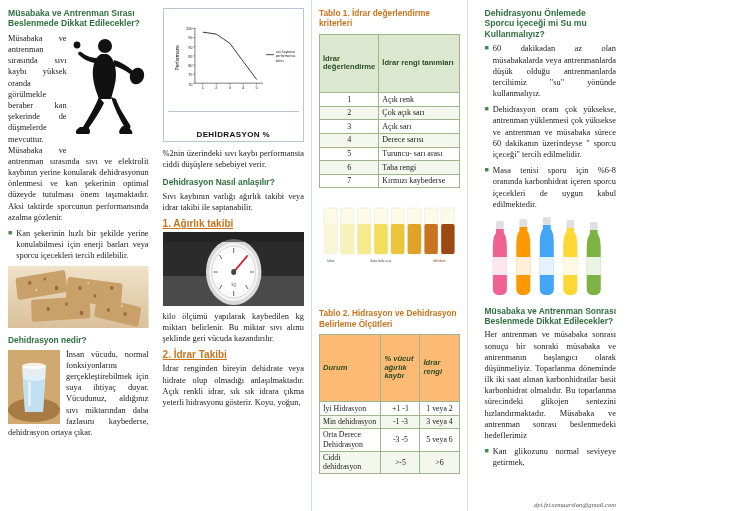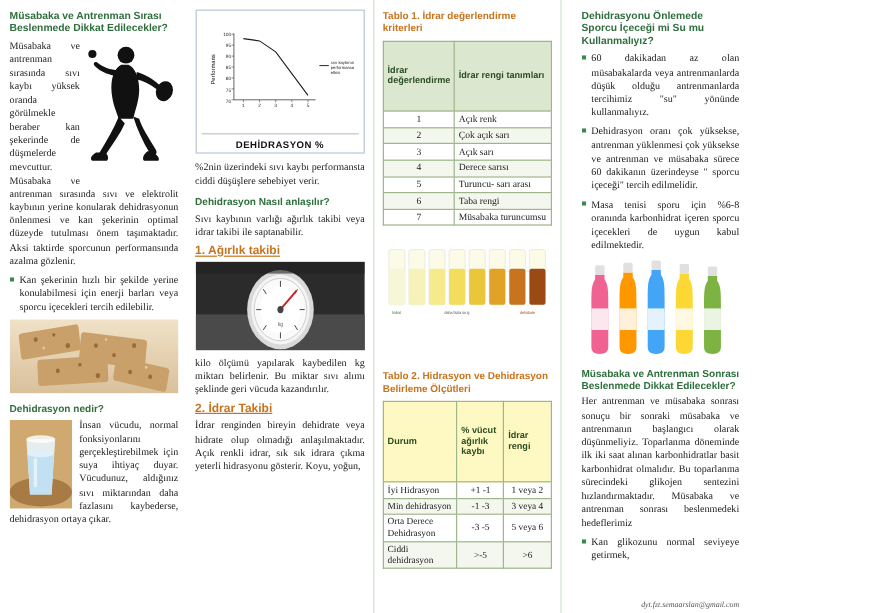--- a/index.html
+++ b/index.html
@@ -43,35 +43,35 @@
   .silho{float:right;width:78px;height:112px;margin:0 0 2px 4px;position:relative;}
   .silho svg{display:block;}
 
   
   .chartbox{width:100%;border:1px solid #b9c6d6;background:#fff;box-sizing:border-box;padding:4px 4px 2px 4px;}
   .chartwrap{position:relative;width:100%;height:96px;}
   .chartwrap svg{display:block;}
   .chartcap{
     text-align:center;font-family:"Liberation Sans",sans-serif;font-weight:bold;
     font-size:8px;letter-spacing:.4px;margin-top:2px;color:#111;
-    border-top:1px solid #b9c6d6;padding-top:4px;
+    border-top:1px solid #b9c6d6;padding-top:18px;
   }
 
   
   .tbl{border-collapse:collapse;width:100%;font-size:8px;margin-bottom:6px;}
   .tbl th{
     background:#dbe8cf;color:#2b4d22;font-family:"Liberation Sans",sans-serif;
     font-weight:bold;font-size:7.6px;border:1px solid #9fb58c;padding:20px 3px;
     text-align:left;vertical-align:middle;line-height:1.15;
   }
   .tbl td{border:1px solid #9fb58c;padding:1.5px 3px;vertical-align:middle;line-height:1.2;}
   .tbl td.c{text-align:center;}
   .tbl tr:nth-child(even) td{background:#f4f7ee;}
 
-  .tbl2 th{background:#fef9c3;}
+  .tbl2 th{background:#fdba74;font-style:italic;}
   .tbl2 td{font-size:7.8px;}
 
   
   .imgbox{position:relative;overflow:hidden;border:0;margin:3px 0 5px 0;}
   .imgbox svg{display:block;width:100%;height:100%;}
 
   .footer{
     position:absolute;right:8px;bottom:3px;
     font-size:6.6px;color:#555;font-style:italic;
     font-family:"Liberation Serif",serif;
@@ -305,21 +305,21 @@
         <tr>
           <td class="c">5</td>
           <td>Turuncu- sarı arası</td>
         </tr>
         <tr>
           <td class="c">6</td>
           <td>Taba rengi</td>
         </tr>
         <tr>
           <td class="c">7</td>
-          <td>Müsabaka turuncumsu</td>
+          <td>Kırmızı kaybederse</td>
         </tr>
       </tbody>
     </table>
 
     <div class="imgbox" style="height:86px;margin-top:10px;">
       <svg viewBox="0 0 168 86" preserveAspectRatio="none">
         <rect width="168" height="86" fill="#ffffff"></rect>
         <g>
 
           <g>

